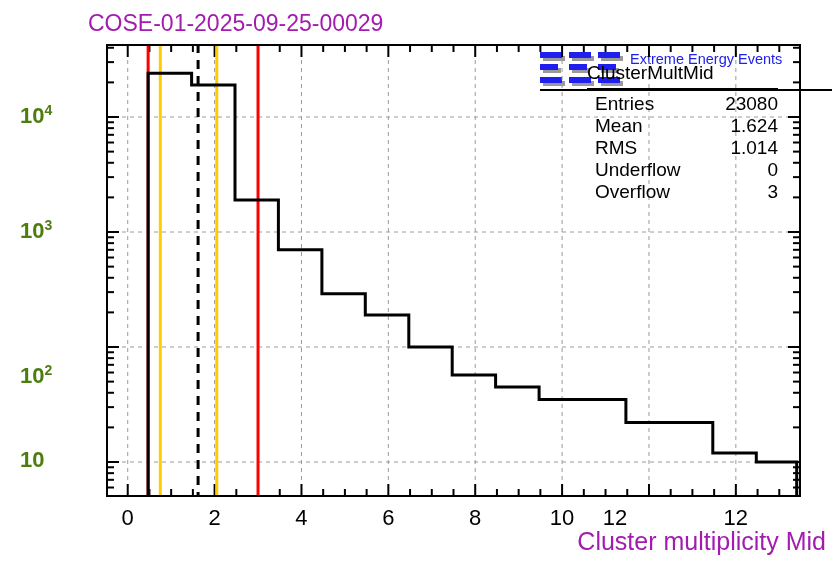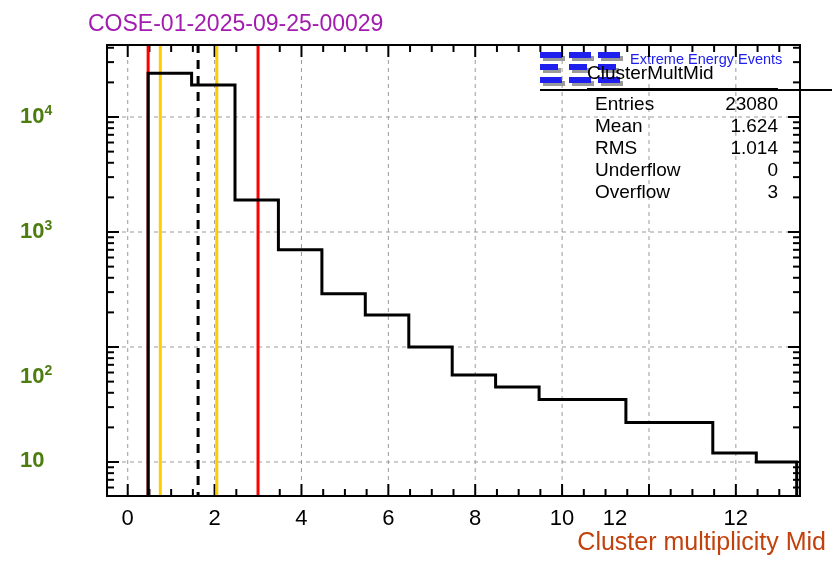--- a/index.html
+++ b/index.html
@@ -24,21 +24,21 @@
   .logo-sep{position:absolute;left:0px;top:39px;width:292px;height:2px;background:#000;}
 
   
   .frame{position:absolute;left:106px;top:44px;width:695px;height:453px;border:2px solid #000;box-sizing:border-box;}
   .plot{position:absolute;left:106px;top:44px;width:695px;height:453px;}
 
   .ylab{position:absolute;font-size:22px;color:#4d7c0f;white-space:nowrap;font-weight:bold;}
   .ylab sup{font-size:14px;vertical-align:super;}
   .xlab{position:absolute;font-size:22px;color:#000;text-align:center;white-space:nowrap;}
 
-  .xtitle{position:absolute;right:10px;top:527px;font-size:25px;color:#c2410c;white-space:nowrap;}
+  .xtitle{position:absolute;right:10px;top:527px;font-size:25px;color:#a21caf;white-space:nowrap;}
 
   
   .hist{position:absolute;left:0;top:0;}
 
   
   .stats{position:absolute;left:573px;top:62px;width:219px;height:140px;background:transparent;font-size:19px;color:#000;}
   .stats-title{position:absolute;left:14px;top:0;width:219px;text-align:left;font-size:19px;}
   .stats-rule{position:absolute;left:14px;top:26px;width:191px;height:0;border-top:2px solid #000;}
   .strow{position:absolute;left:14px;width:191px;height:23px;}
   .strow .k{position:absolute;left:0;top:0;margin-left:8px;}

